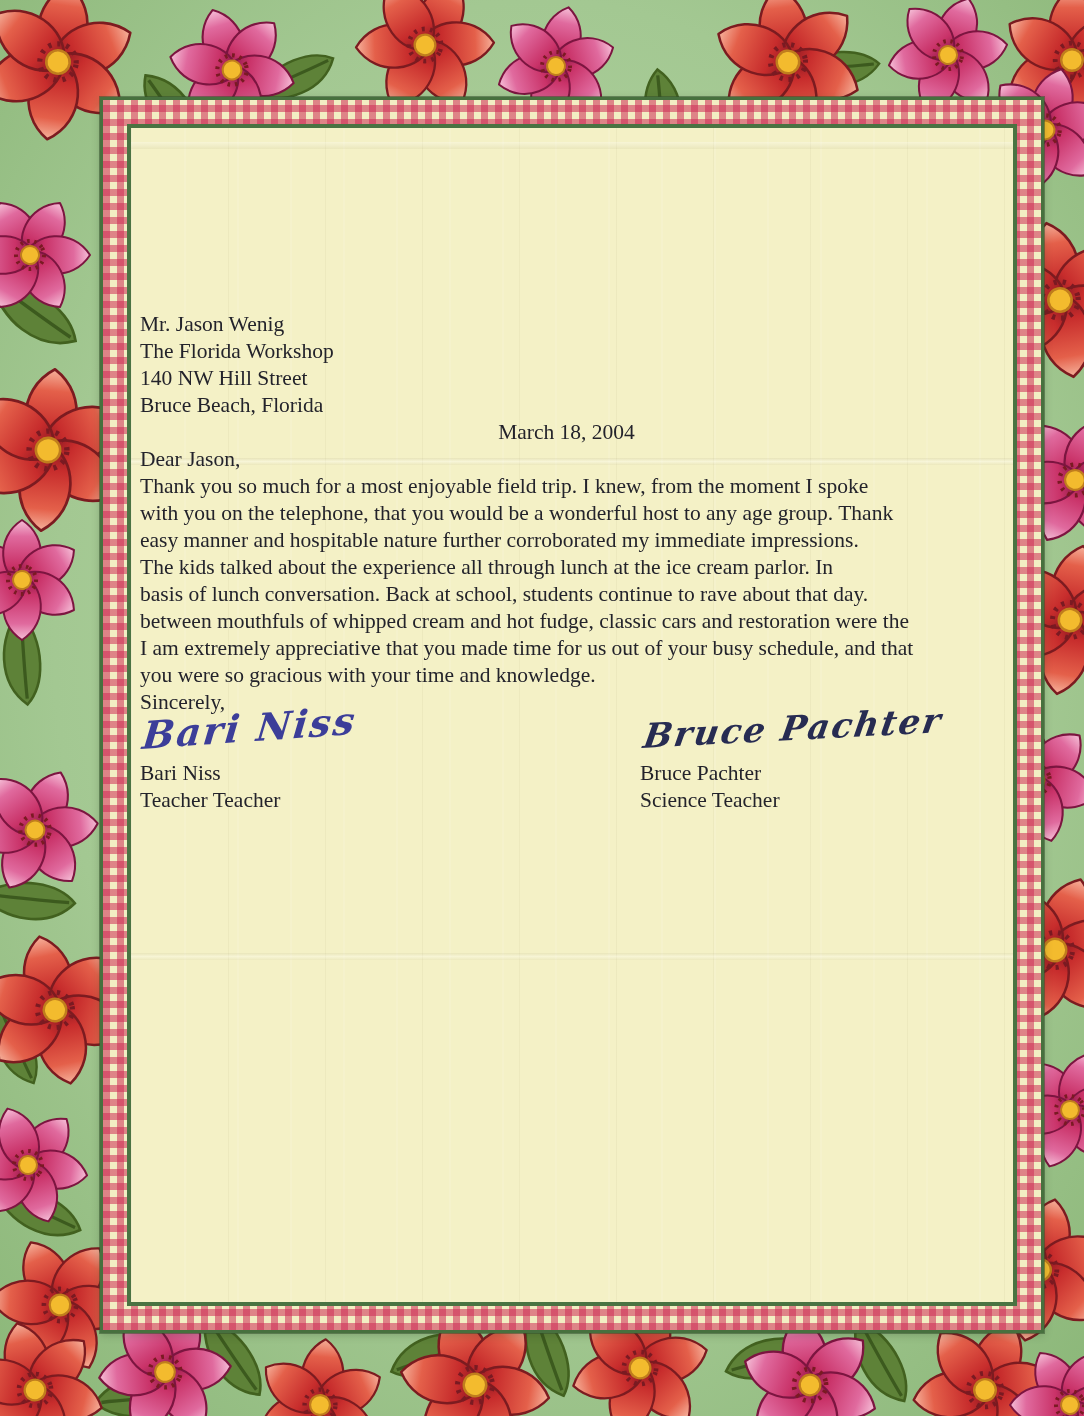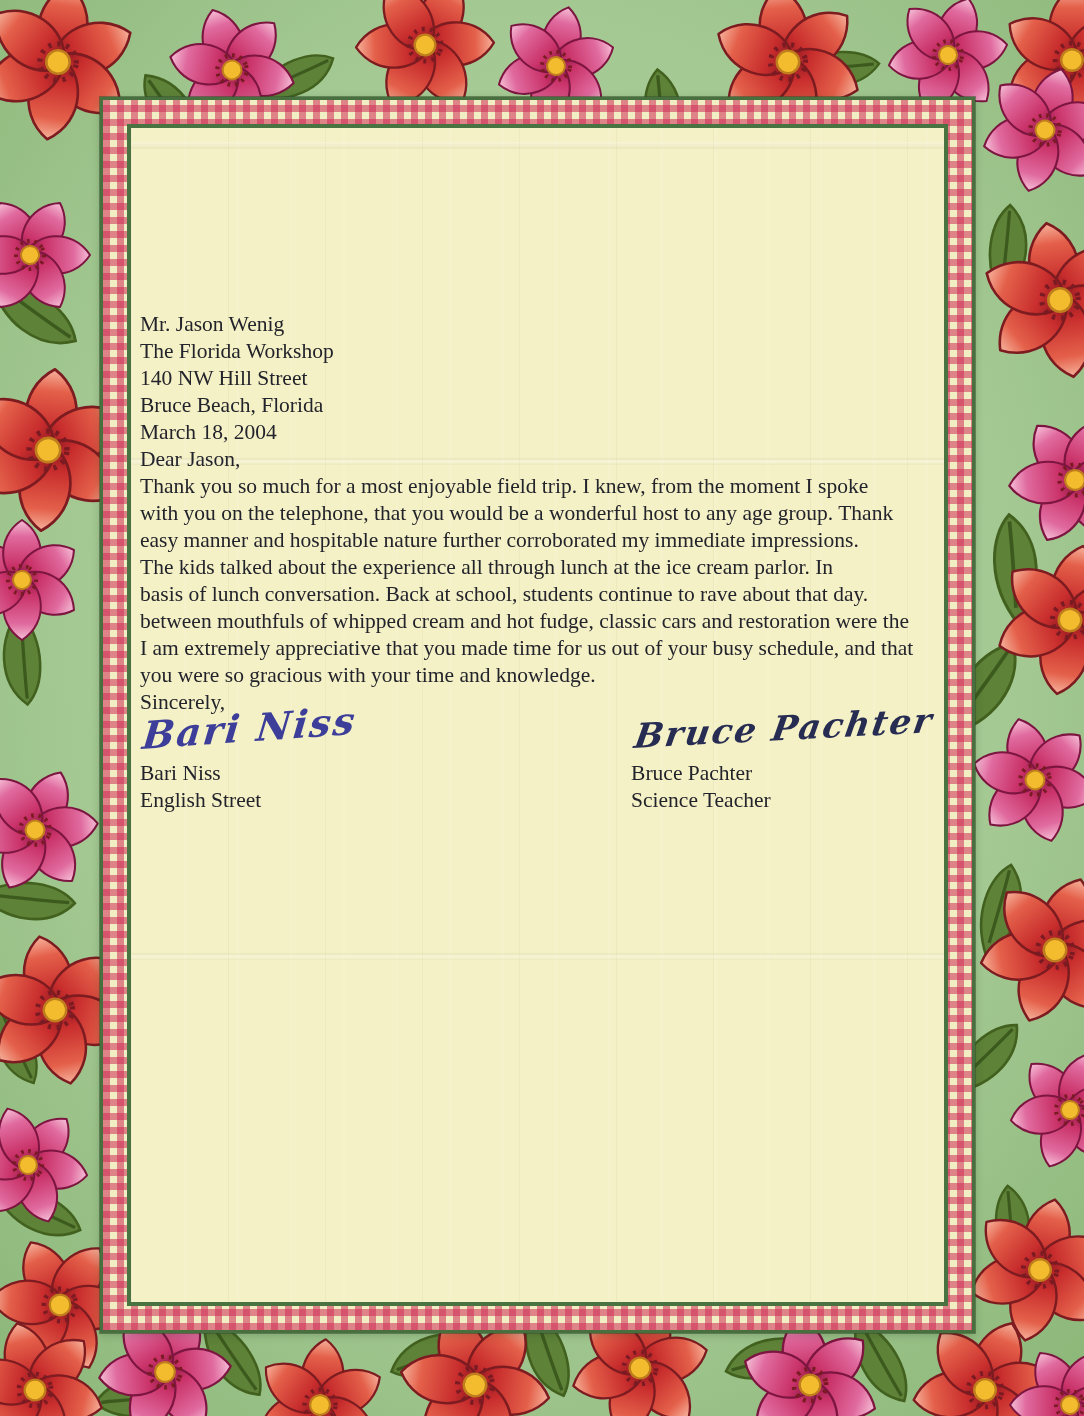--- a/index.html
+++ b/index.html
@@ -8,21 +8,21 @@
     width:1084px;height:1416px;
     margin:0 auto;
     overflow:hidden;
     background:#9cc489;
     font-family:"Liberation Serif", serif;
   }
   .floral{position:absolute;left:0;top:0;}
 
   
   .frame{
-    position:absolute;left:100px;top:97px;width:875px;height:1236px;
+    position:absolute;left:100px;top:97px;width:944px;height:1236px;
     box-sizing:border-box;
     border:3px solid #47703e;
     box-shadow:0 0 0 1px rgba(52,82,46,.55), 0 2px 8px rgba(40,60,30,.25);
     background:
       repeating-linear-gradient(0deg,  rgba(206,44,86,.55) 0 7px, rgba(255,255,255,0) 7px 14px),
       repeating-linear-gradient(90deg, rgba(206,44,86,.55) 0 7px, rgba(255,255,255,0) 7px 14px),
       #f2eec3;
   }
   .paper{
     position:absolute;inset:24px;
@@ -37,21 +37,21 @@
   .crease-1{top:330px;background:linear-gradient(180deg, rgba(125,115,70,.10), rgba(255,255,255,.30) 50%, rgba(125,115,70,.07));}
   .crease-2{top:825px;background:linear-gradient(180deg, rgba(125,115,70,.09), rgba(255,255,255,.26) 50%, rgba(125,115,70,.06));}
   .crease-3{top:14px;background:linear-gradient(180deg, rgba(255,255,255,.28), rgba(125,115,70,.08));}
 
   .content{
     position:absolute;inset:0;
     padding:183px 14px 0 9px;
     font-size:21.5px;line-height:27px;color:#23232b;
   }
   .content div, .content p{margin:0;white-space:nowrap;}
-  .date-row{text-align:left;margin-top:26px;padding-right:6px;}
+  .date-row{text-align:center;margin-top:26px;padding-right:6px;}
   .salutation{margin-top:28px;}
   .para{margin-top:25px;}
   .closing{margin-top:25px;}
 
   .sig-row{display:flex;margin-top:0;}
   .sig-col-left{width:500px;}
   .sig-col-right{flex:1;}
   .script{
     height:44px;line-height:40px;margin-top:2px;
     font-family:"DejaVu Serif", serif;font-style:italic;font-weight:bold;
@@ -219,21 +219,21 @@
           <div>I am extremely appreciative that you made time for us out of your busy schedule, and that</div>
           <div>you were so gracious with your time and knowledge.</div>
         </div>
 
         <p class="closing">Sincerely,</p>
 
         <div class="sig-row">
           <div class="sig-col-left">
             <div class="script ink-blue">Bari Niss</div>
             <div class="sig-name">Bari Niss</div>
-            <div class="sig-title">English Street</div>
+            <div class="sig-title">Teacher Teacher</div>
           </div>
           <div class="sig-col-right">
             <div class="script ink-navy">Bruce Pachter</div>
             <div class="sig-name">Bruce Pachter</div>
             <div class="sig-title">Science Teacher</div>
           </div>
         </div>
 
 
       </div>

